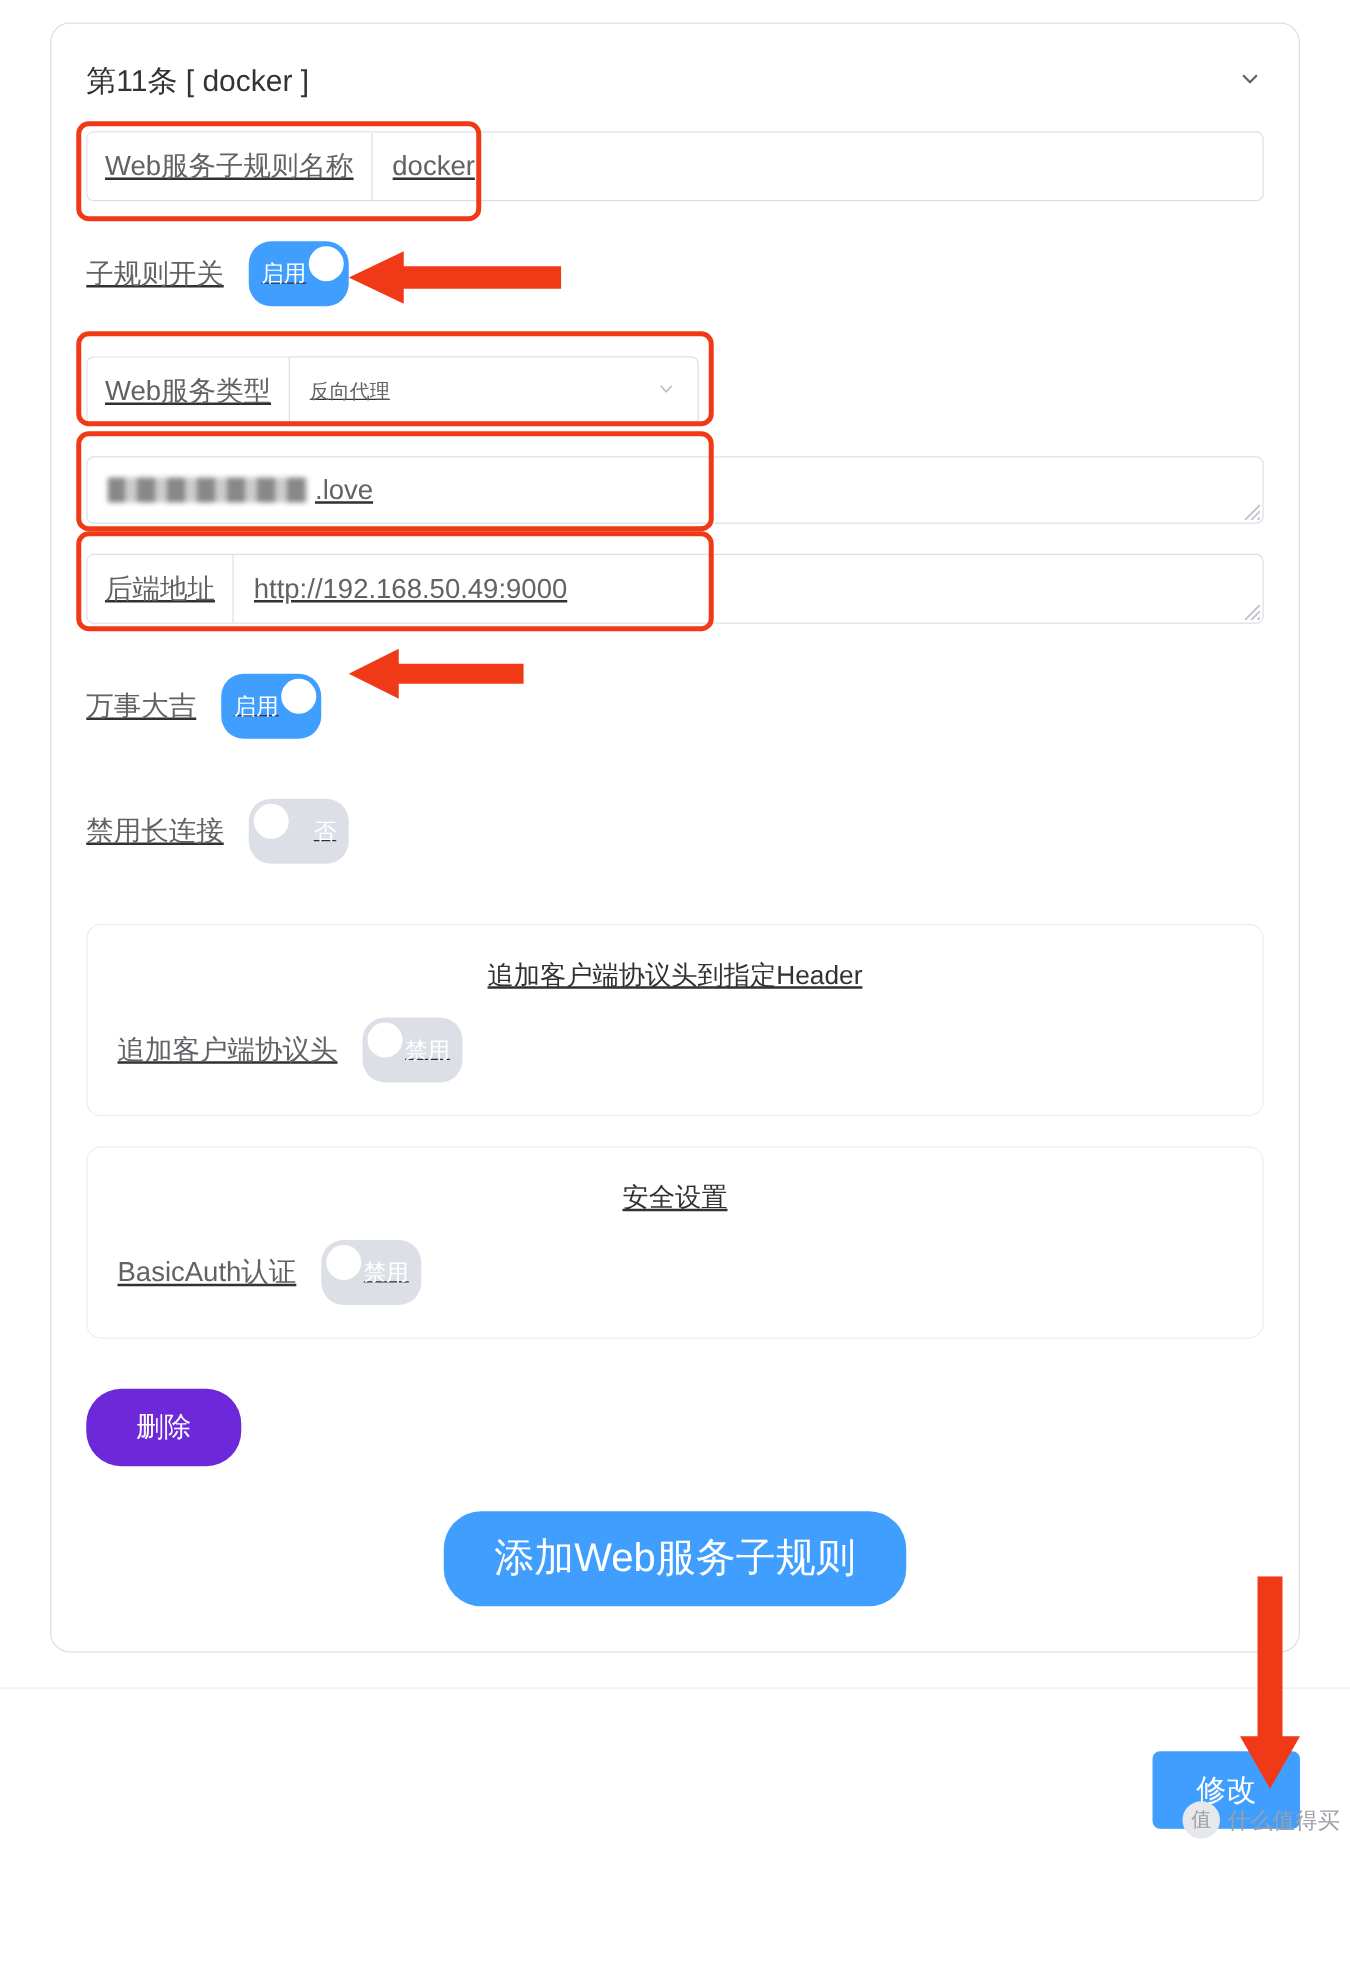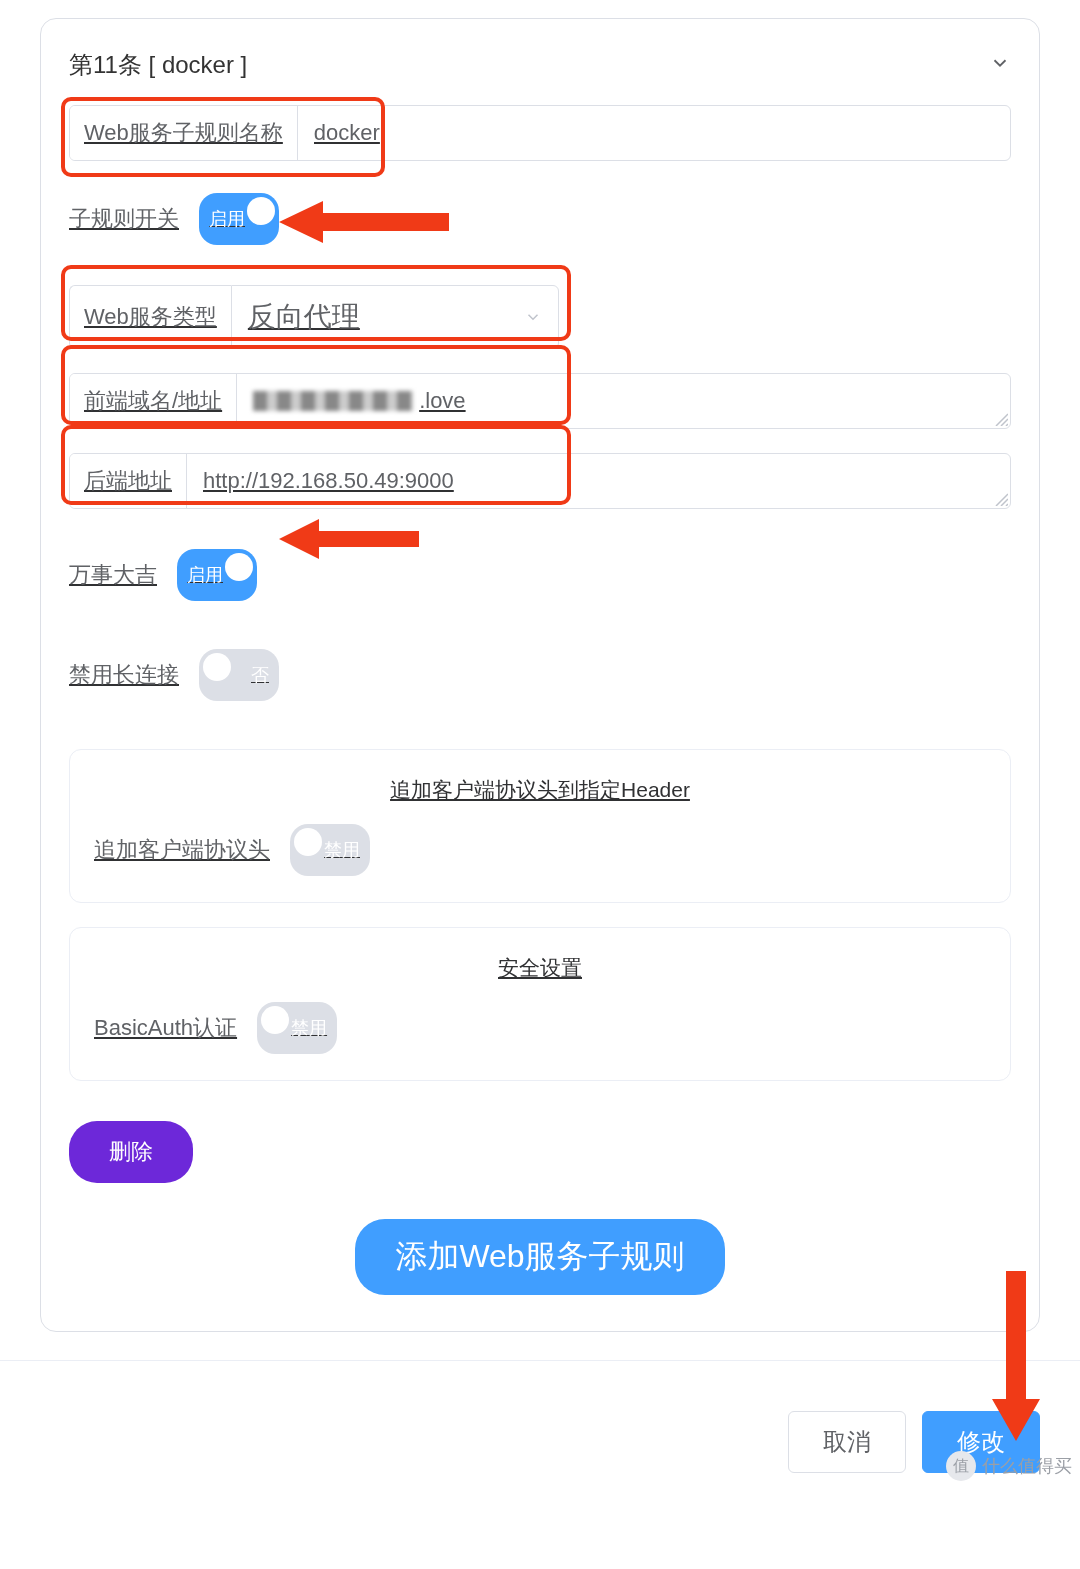--- a/index.html
+++ b/index.html
@@ -68,21 +68,21 @@
     padding: 12px 14px;
     font-size: 22px;
     color: #606266;
     display:flex; align-items:center;
   }
   .select-box {
     flex: 1;
     border: 1px solid #dcdfe6;
     border-radius: 0 6px 6px 0;
     padding: 12px 16px;
-    font-size: 28px;
+    font-size: 16px;
     color: #606266;
     display: flex;
     justify-content: space-between;
     align-items: center;
   }
   .select-box .sel-chevron svg { width:18px; height:18px; stroke:#c0c4cc; }
 
   .toggle-row {
     display: flex;
     align-items: center;
@@ -251,21 +251,20 @@
                 <polyline points="6 9 12 15 18 9"></polyline>
               </svg>
           </span>
         </div>
       </div>
 
       <div class="spacer24"></div>
 
       
       <div class="labeled-input" style="position:relative;">
-        <div class="addon">前端域名/地址</div>
         <div class="textval">
           <span class="redacted"></span>
             <span>.love</span>
         </div>
         <svg style="position:absolute;right:2px;bottom:2px;" width="14" height="14">
             <path d="M2 14 L14 2 M7 14 L14 7 M12 14 L14 12" stroke="#c0c4cc" stroke-width="1.5"></path>
           </svg>
       </div>
 
       <div class="spacer24"></div>
@@ -341,19 +340,18 @@
 
   </div>
 </div>
 
 <div class="footer-bar">
   <div class="arrow" style="right:34px; top:-90px;">
     <svg width="60" height="170">
       <polygon points="30,170 6,128 20,128 20,0 40,0 40,128 54,128"></polygon>
     </svg>
   </div>
-  <button class="btn btn-default">取消</button>
   <button class="btn btn-primary">修改</button>
   <div class="corner-watermark">
     <div class="circ">值</div>
     <span>什么值得买</span>
   </div>
 </div>
 
 </body></html>

